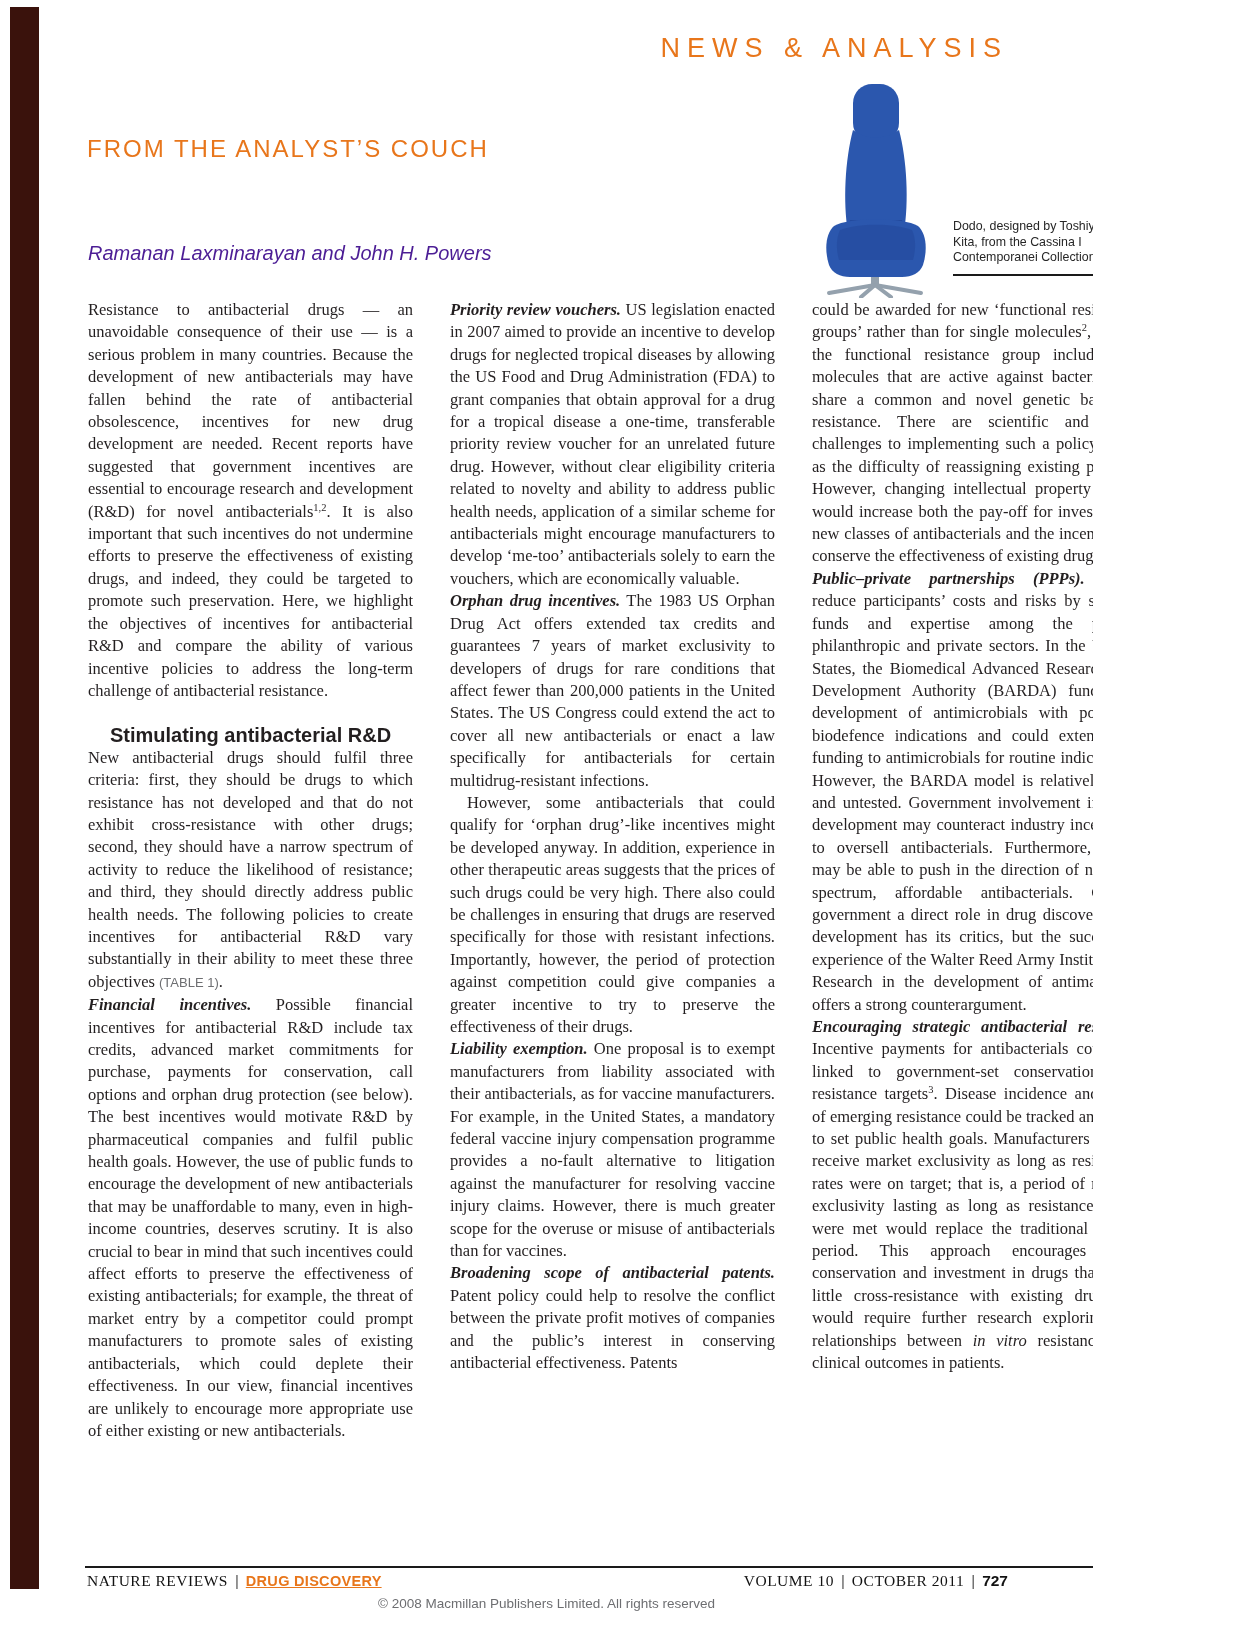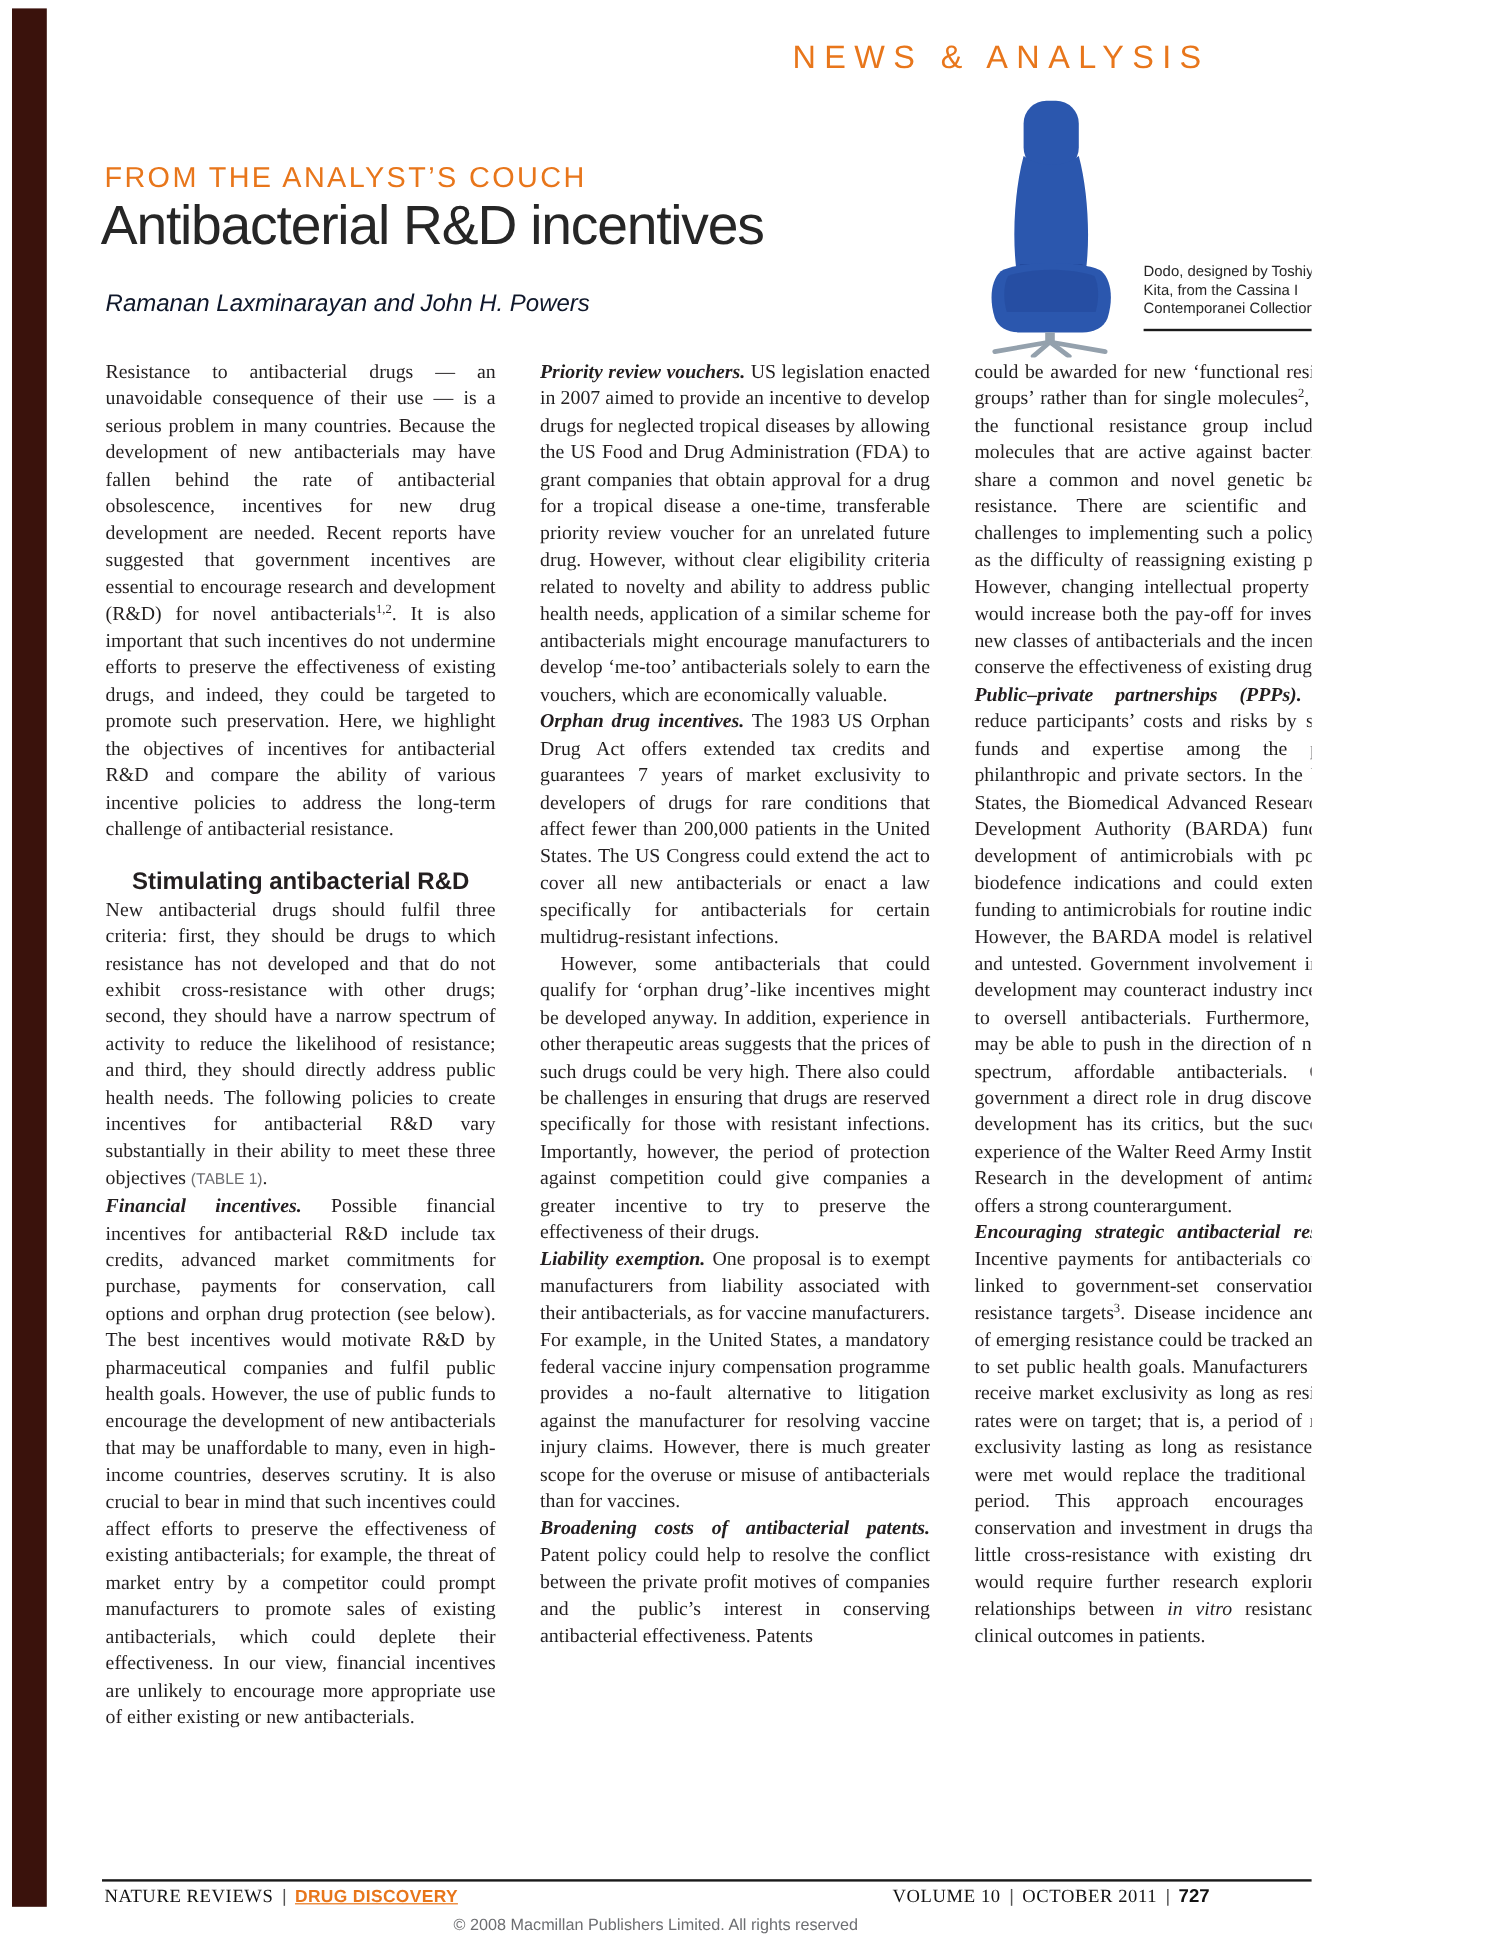--- a/index.html
+++ b/index.html
@@ -9,21 +9,21 @@
   html,body{margin:0;padding:0;background:#ffffff;}
   .page{position:relative;width:1093px;height:1630px;background:#ffffff;overflow:hidden;
         font-family:"Liberation Sans",sans-serif;}
   .edge-bar{position:absolute;left:10px;top:7px;width:29px;height:1582px;background:var(--bar);}
   .section-banner{position:absolute;top:33px;right:85px;font-size:27px;font-weight:400;
         letter-spacing:7px;color:var(--accent);white-space:nowrap;}
   .kicker{position:absolute;left:87px;top:115px;font-size:24px;letter-spacing:2px;
         color:var(--accent);white-space:nowrap;margin-top:20px;}
   .page-title{position:absolute;left:84px;top:160px;font-size:46px;letter-spacing:-1px;
         color:#262626;white-space:nowrap;}
-  .authors{position:absolute;left:88px;top:242px;font-style:italic;font-size:20px;color:#0f172a;
+  .authors{position:absolute;left:88px;top:242px;font-style:italic;font-size:20px;color:#4c1d95;
         white-space:nowrap;}
   
   .chair-figure{position:absolute;left:793px;top:80px;width:162px;height:218px;}
   .chair-caption{position:absolute;left:953px;top:219px;width:162px;font-size:12.4px;
         line-height:15.6px;color:#262626;padding-bottom:8px;border-bottom:2px solid #1a1a1a;}
   
   .col{position:absolute;top:299px;width:325px;font-family:"Liberation Serif",serif;
         font-size:16.5px;line-height:22.4px;text-align:justify;color:var(--ink);}
   .col-1{left:88px;} .col-2{left:450px;} .col-3{left:812px;}
   p.body-para{margin:0;}
@@ -52,21 +52,20 @@
 <body>
 
 <div class="page">
 
   <div class="edge-bar"></div>
 
   <div class="section-banner">NEWS &amp; ANALYSIS</div>
 
   <div class="kicker">FROM THE ANALYST’S COUCH</div>
 
-  <h1 class="page-title" style="margin:0;font-weight:400;">Antibacterial R&amp;D incentives</h1>
 
   <div class="authors">Ramanan Laxminarayan and John H. Powers</div>
 
   <div class="chair-figure">
     <svg width="162" height="218" viewBox="0 0 162 218" xmlns="http://www.w3.org/2000/svg">
 
       <rect x="60" y="4" width="46" height="58" rx="19" style="fill:var(--chair-blue)"></rect>
 
       <path d="M60,50 C52,80 50,122 55,152 L111,152 C116,122 114,80 106,50 C92,60 74,60 60,50 Z" style="fill:var(--chair-blue)"></path>
       <path d="M57,140 C56,146 56,150 57,152 L109,152 C110,148 110,144 109,140 Z" style="fill:var(--chair-dark)" opacity="0.55"></path>
@@ -88,21 +87,21 @@
       <p class="body-para">Resistance to antibacterial drugs — an unavoidable consequence of their use — is a serious problem in many countries. Because the development of new antibacterials may have fallen behind the rate of antibacterial obsolescence, incentives for new drug development are needed. Recent reports have suggested that government incentives are essential to encourage research and development (R&amp;D) for novel antibacterials<span class="seg-sup">1,2</span>. It is also important that such incentives do not undermine efforts to preserve the effectiveness of existing drugs, and indeed, they could be targeted to promote such preservation. Here, we highlight the objectives of incentives for antibacterial R&amp;D and compare the ability of various incentive policies to address the long-term challenge of antibacterial resistance.</p>
       <div class="col-heading">Stimulating antibacterial R&amp;D</div>
       <p class="body-para">New antibacterial drugs should fulfil three criteria: first, they should be drugs to which resistance has not developed and that do not exhibit cross-resistance with other drugs; second, they should have a narrow spectrum of activity to reduce the likelihood of resistance; and third, they should directly address public health needs. The following policies to create incentives for antibacterial R&amp;D vary substantially in their ability to meet these three objectives <span class="seg-table">(TABLE 1)</span>.</p>
       <p class="body-para space-before"><span class="seg-lead">Financial incentives.</span> Possible financial incentives for antibacterial R&amp;D include tax credits, advanced market commitments for purchase, payments for conservation, call options and orphan drug protection (see below). The best incentives would motivate R&amp;D by pharmaceutical companies and fulfil public health goals. However, the use of public funds to encourage the development of new antibacterials that may be unaffordable to many, even in high-income countries, deserves scrutiny. It is also crucial to bear in mind that such incentives could affect efforts to preserve the effectiveness of existing antibacterials; for example, the threat of market entry by a competitor could prompt manufacturers to promote sales of existing antibacterials, which could deplete their effectiveness. In our view, financial incentives are unlikely to encourage more appropriate use of either existing or new antibacterials.</p>
     </div>
   <div class="col col-2">
       <p class="body-para"><span class="seg-lead">Priority review vouchers.</span> US legislation enacted in 2007 aimed to provide an incentive to develop drugs for neglected tropical diseases by allowing the US Food and Drug Administration (FDA) to grant companies that obtain approval for a drug for a tropical disease a one-time, transferable priority review voucher for an unrelated future drug. However, without clear eligibility criteria related to novelty and ability to address public health needs, application of a similar scheme for antibacterials might encourage manufacturers to develop ‘me-too’ antibacterials solely to earn the vouchers, which are economically valuable.</p>
       <p class="body-para space-before"><span class="seg-lead">Orphan drug incentives.</span> The 1983 US Orphan Drug Act offers extended tax credits and guarantees 7 years of market exclusivity to developers of drugs for rare conditions that affect fewer than 200,000 patients in the United States. The US Congress could extend the act to cover all new antibacterials or enact a law specifically for antibacterials for certain multidrug-resistant infections.</p>
       <p class="body-para indent">However, some antibacterials that could qualify for ‘orphan drug’-like incentives might be developed anyway. In addition, experience in other therapeutic areas suggests that the prices of such drugs could be very high. There also could be challenges in ensuring that drugs are reserved specifically for those with resistant infections. Importantly, however, the period of protection against competition could give companies a greater incentive to try to preserve the effectiveness of their drugs.</p>
       <p class="body-para space-before"><span class="seg-lead">Liability exemption.</span> One proposal is to exempt manufacturers from liability associated with their antibacterials, as for vaccine manufacturers. For example, in the United States, a mandatory federal vaccine injury compensation programme provides a no-fault alternative to litigation against the manufacturer for resolving vaccine injury claims. However, there is much greater scope for the overuse or misuse of antibacterials than for vaccines.</p>
-      <p class="body-para space-before"><span class="seg-lead">Broadening costs of antibacterial patents.</span> Patent policy could help to resolve the conflict between the private profit motives of companies and the public’s interest in conserving antibacterial effectiveness. Patents</p>
+      <p class="body-para space-before"><span class="seg-lead">Broadening scope of antibacterial patents.</span> Patent policy could help to resolve the conflict between the private profit motives of companies and the public’s interest in conserving antibacterial effectiveness. Patents</p>
     </div>
   <div class="col col-3">
       <p class="body-para">could be awarded for new ‘functional resistance groups’ rather than for single molecules<span class="seg-sup">2</span>, where the functional resistance group includes all molecules that are active against bacteria that share a common and novel genetic basis of resistance. There are scientific and legal challenges to implementing such a policy, such as the difficulty of reassigning existing patents. However, changing intellectual property rights would increase both the pay-off for investing in new classes of antibacterials and the incentive to conserve the effectiveness of existing drugs.</p>
       <p class="body-para space-before"><span class="seg-lead">Public–private partnerships (PPPs).</span> PPPs reduce participants’ costs and risks by sharing funds and expertise among the public, philanthropic and private sectors. In the United States, the Biomedical Advanced Research and Development Authority (BARDA) funds the development of antimicrobials with potential biodefence indications and could extend this funding to antimicrobials for routine indications. However, the BARDA model is relatively new and untested. Government involvement in drug development may counteract industry incentives to oversell antibacterials. Furthermore, PPPs may be able to push in the direction of narrow-spectrum, affordable antibacterials. Giving government a direct role in drug discovery and development has its critics, but the successful experience of the Walter Reed Army Institute for Research in the development of antimalarials offers a strong counterargument.</p>
       <p class="body-para space-before"><span class="seg-lead">Encouraging strategic antibacterial reserves.</span> Incentive payments for antibacterials could be linked to government-set conservation and resistance targets<span class="seg-sup">3</span>. Disease incidence and rates of emerging resistance could be tracked and used to set public health goals. Manufacturers would receive market exclusivity as long as resistance rates were on target; that is, a period of market exclusivity lasting as long as resistance goals were met would replace the traditional patent period. This approach encourages both conservation and investment in drugs that have little cross-resistance with existing drugs. It would require further research exploring the relationships between <span class="seg-italic">in vitro</span> resistance and clinical outcomes in patients.<span class="seg-marker">▶</span></p>
     </div>
 
   <div class="footer-rule"></div>
 
   <div class="footer-left">

